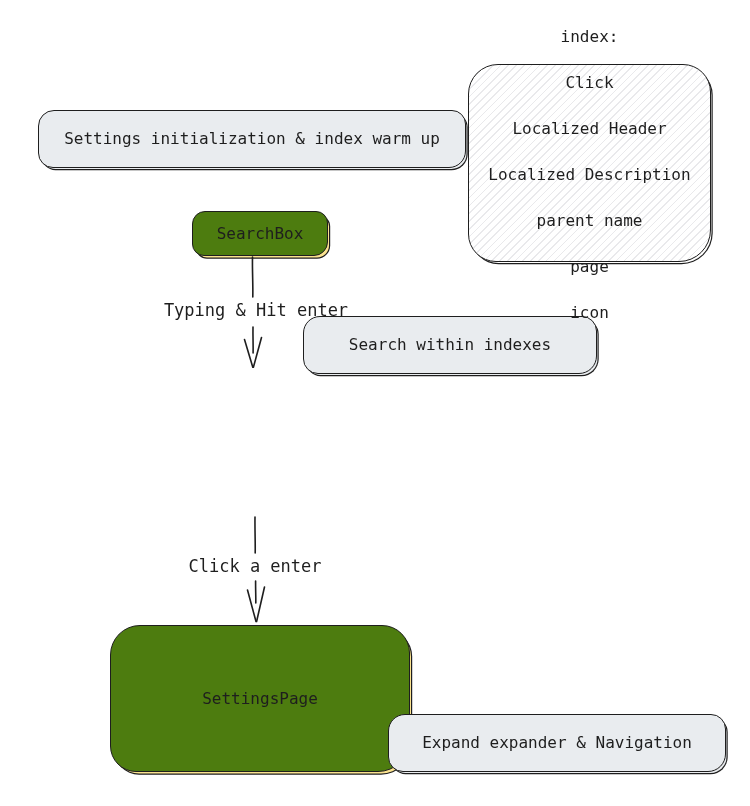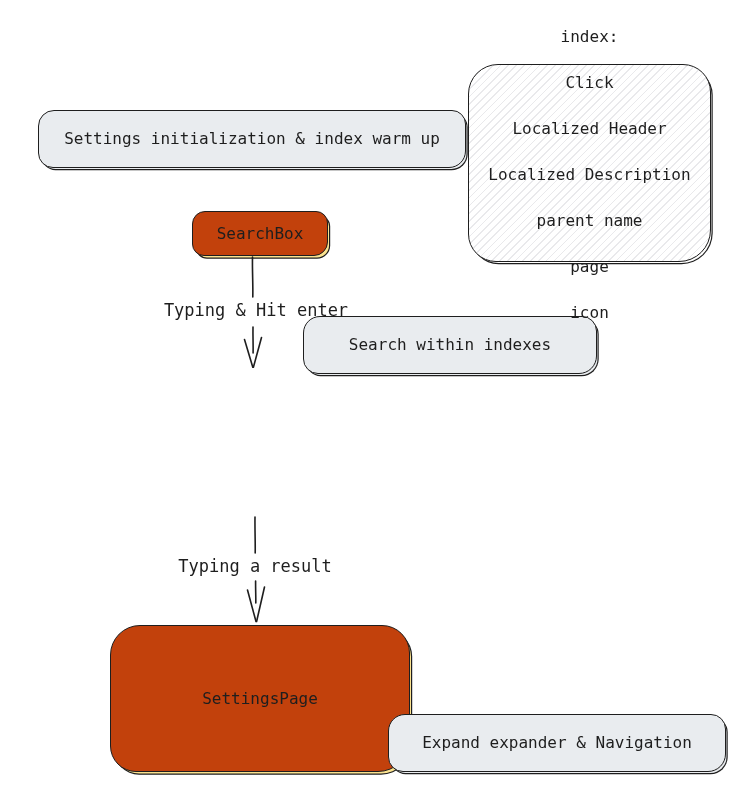--- a/index.html
+++ b/index.html
@@ -26,21 +26,21 @@
     text-align: center;
     font-size: 16px;
     line-height: 22px;
     white-space: nowrap;
   }
   .gray {
     background: #e9ecef;
     box-shadow: 2.5px 3px 0 -2px #e9ecef, 2.5px 3px 0 -0.8px #1e1e1e;
   }
   .yellow {
-    background: #c2410c;
+    background: #4d7c0f;
     box-shadow: 3px 3.5px 0 -2px #fae28f, 3px 3.5px 0 -0.8px #1e1e1e;
   }
   .hatched {
     background-color: #ffffff;
     background-image: repeating-linear-gradient(
       135deg,
       rgba(120,120,135,0.16) 0px,
       rgba(120,120,135,0.16) 1.2px,
       transparent 1.2px,
       transparent 5.5px
@@ -131,21 +131,21 @@
     <div class="note-line">Click</div>
     <div class="note-line">Localized Header</div>
     <div class="note-line">Localized Description</div>
     <div class="note-line">parent name</div>
     <div class="note-line">page</div>
     <div class="note-line">icon</div>
   </div>
 
   <div class="edge-label" id="edge-label-typing">Typing &amp; Hit enter</div>
 
-  <div class="edge-label" id="edge-label-click">Typing a result</div>
+  <div class="edge-label" id="edge-label-click">Click a enter</div>
 
   <svg id="arrows-layer" viewBox="0 0 750 806" xmlns="http://www.w3.org/2000/svg">
     <g>
       <path d="M252.5 257 C252.2 271, 253.1 284, 252.8 297"></path>
       <path d="M253 327 C252.8 337, 253.3 344, 253.1 353"></path>
       <path d="M244.5 339.5 L252.8 367.2"></path>
       <path d="M261.5 337.5 L253.4 367.2"></path>
     </g>
     <g>
       <path d="M255 517 C254.8 530, 255.4 542, 255.2 553"></path>

